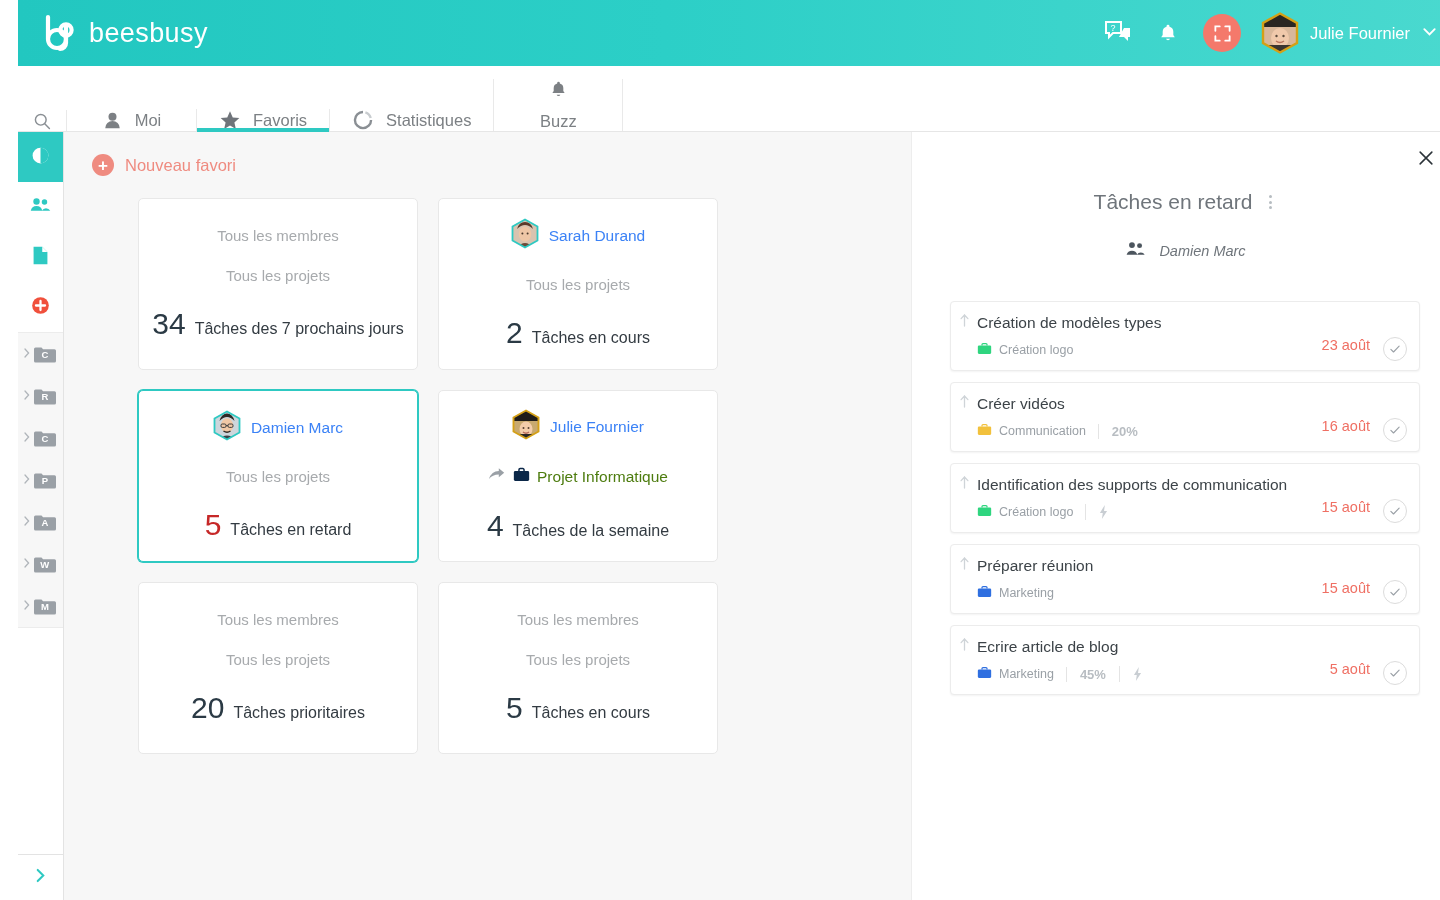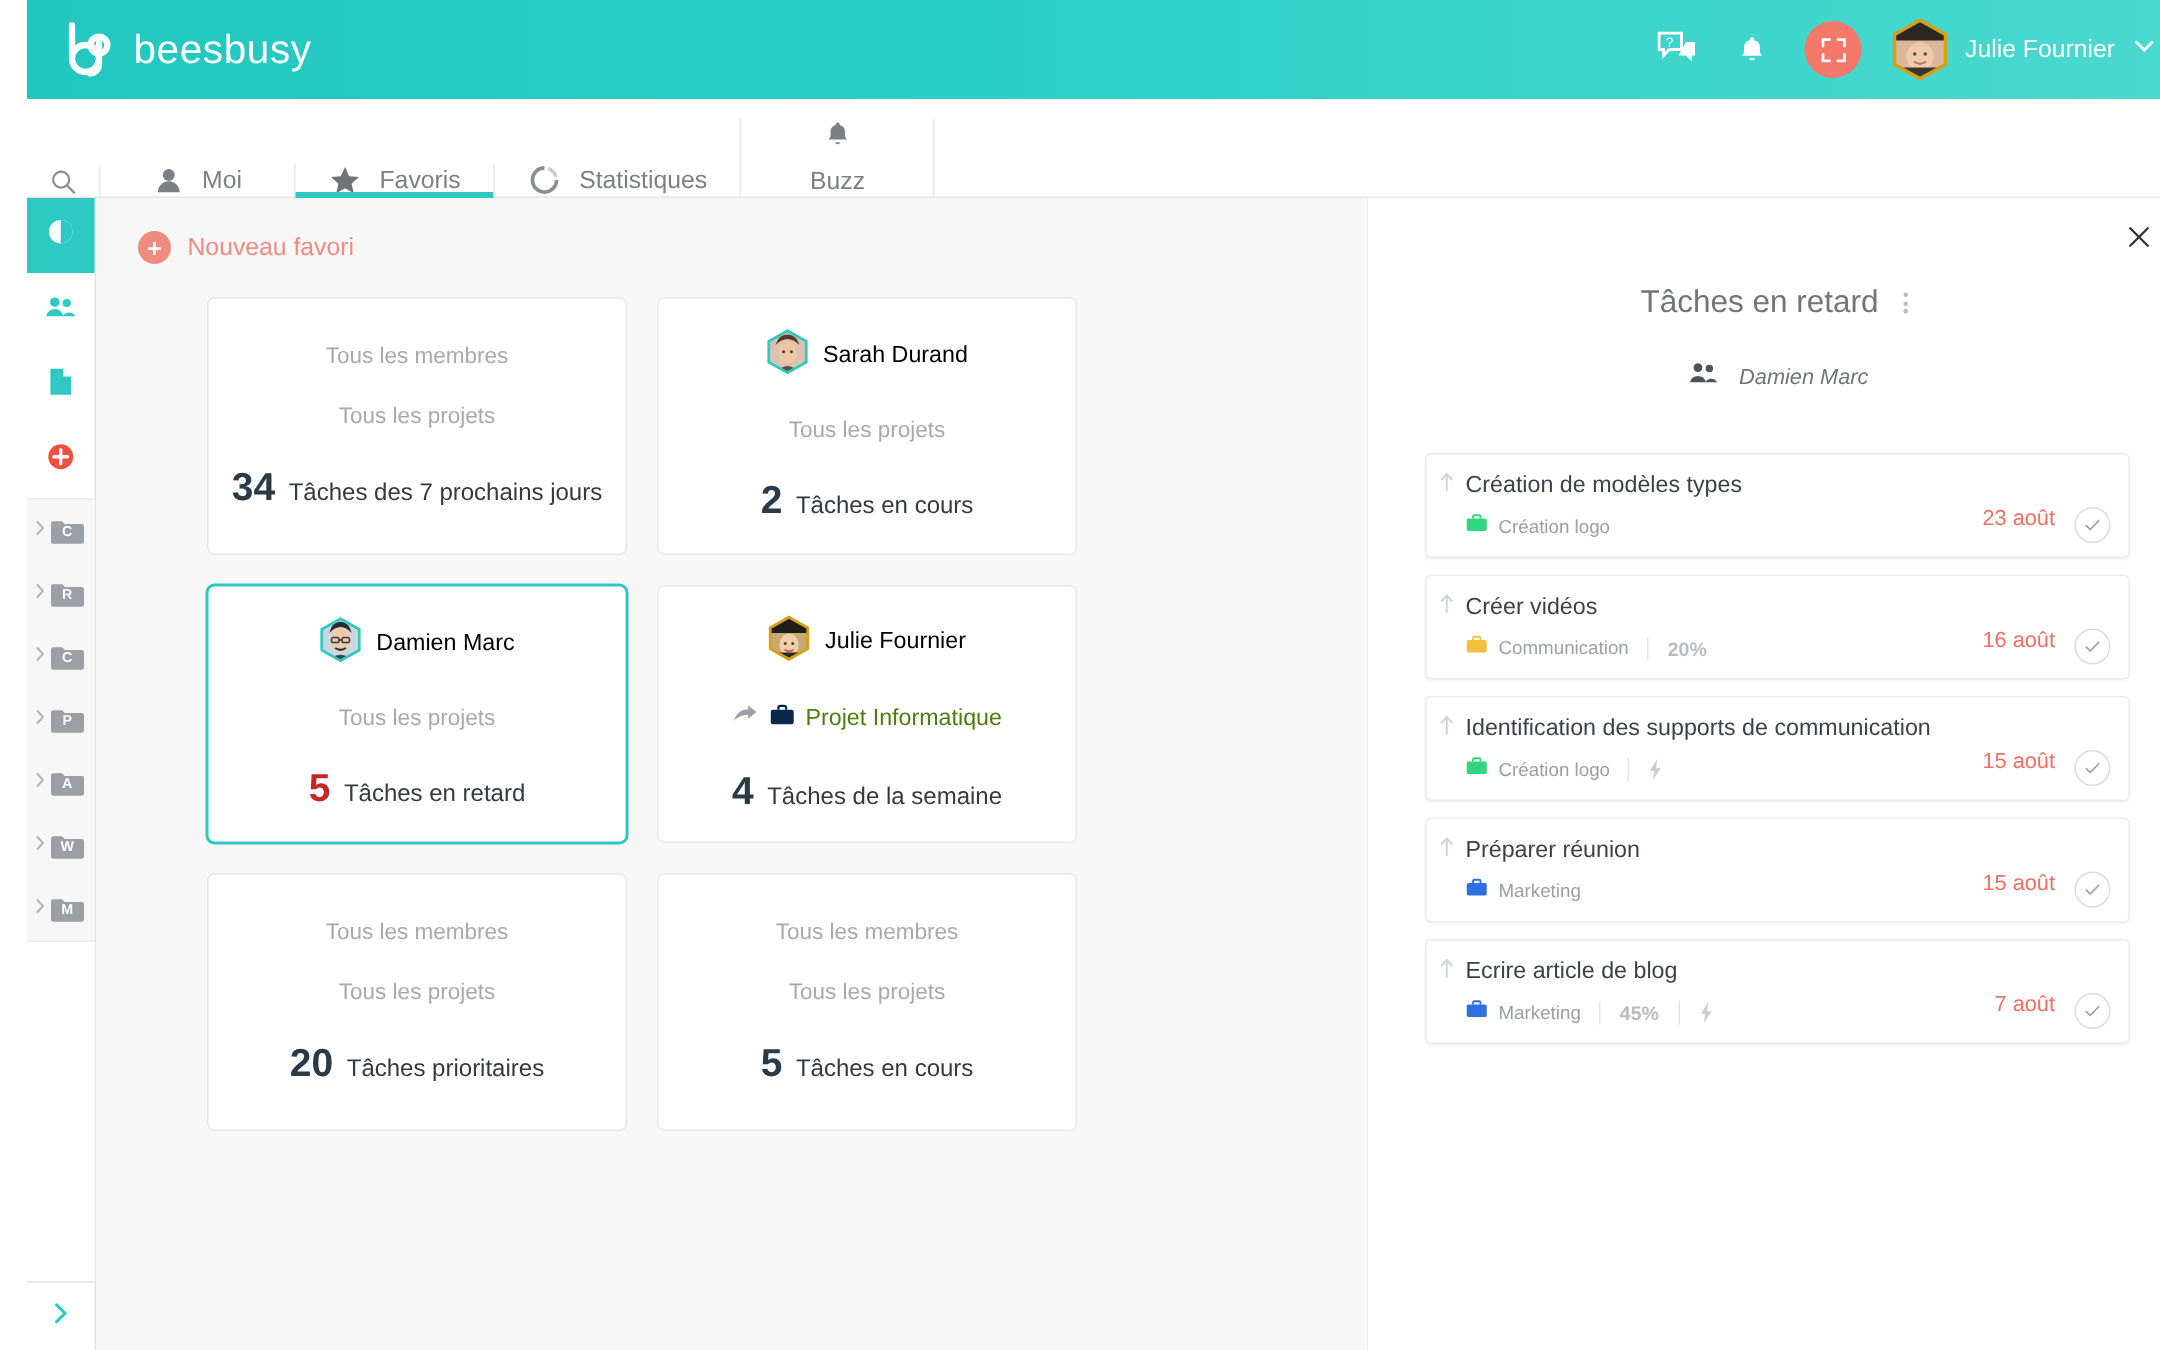--- a/index.html
+++ b/index.html
@@ -114,25 +114,25 @@
   }
   .fav-card {
     width: 280px; height: 172px; background: #ffffff;
     border: 1px solid #e8e8e8; border-radius: 5px;
     display: flex; flex-direction: column; align-items: center; justify-content: center;
     gap: 23px; cursor: pointer;
   }
   .fav-card.selected { border: 1px solid #2ec9c2; box-shadow: 0 0 0 1px #2ec9c2; }
   .fav-line { color: #a7aaad; font-size: 15px; }
   .fav-member { display: flex; align-items: center; gap: 10px; }
-  .fav-member-name { color: #000000; font-size: 15.5px; }
+  .fav-member-name { color: #3b82f6; font-size: 15.5px; }
   .fav-project { display: flex; align-items: center; gap: 7px; }
   .fav-project-name { color: #4d7c0f; font-size: 15.5px; }
   .fav-count { display: flex; align-items: baseline; gap: 9px; }
-  .fav-num { font-size: 26px; color: #2b3a45; font-weight: 700; text-align: center; }
+  .fav-num { font-size: 30px; color: #2b3a45; font-weight: 400; text-align: center; }
   .fav-num.late { color: #c62828; }
   .fav-count-label { font-size: 16px; color: #333b42; }
 
   
   .panel {
     position: absolute; left: 893px; top: 132px; width: 547px; height: 768px;
     background: #ffffff; border-left: 1px solid #ededed;
   }
   .panel-close {
     position: absolute; right: 20px; top: 14px; width: 24px; height: 24px;
@@ -740,21 +740,21 @@
             <span class="task-proj-name">Marketing</span>
           </span>
           <span class="task-pct">45%</span>
           <span class="task-bolt">
             <svg viewBox="0 0 12 18" width="11" height="16">
                 <path d="M7.5 1 L2 10 h3.2 l-1 7 L10 8 H6.6 z" fill="#c9ced3"></path>
               </svg>
           </span>
         </div>
         <div class="task-right">
-          <span class="task-date">7 août</span>
+          <span class="task-date">5 août</span>
           <span class="check-circle">
             <svg viewBox="0 0 16 16" width="12" height="12">
                 <path d="M2.5 8.5 L6 12 L13.5 4.2" fill="none" stroke="#9aa0a6" stroke-width="1.5" stroke-linecap="round" stroke-linejoin="round"></path>
               </svg>
           </span>
         </div>
       </div>
 
     </div>
   </div>

